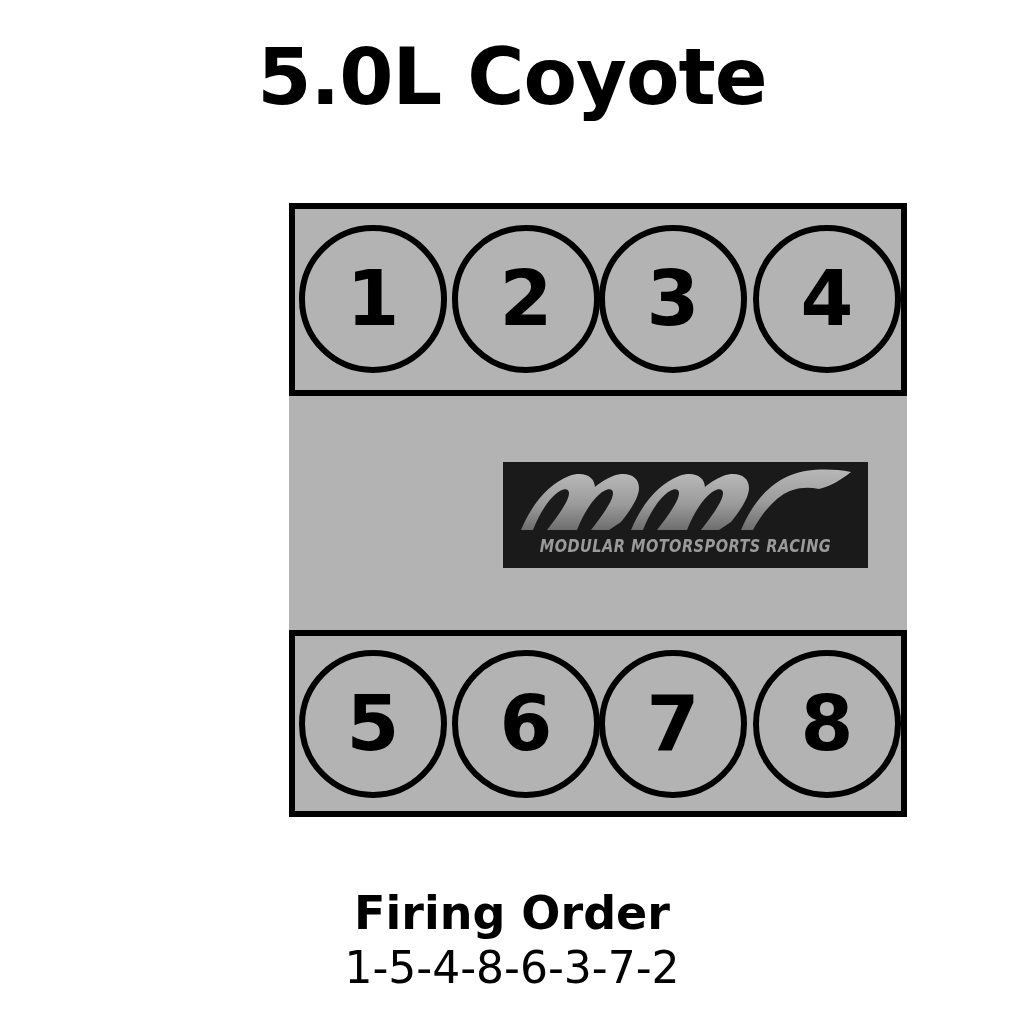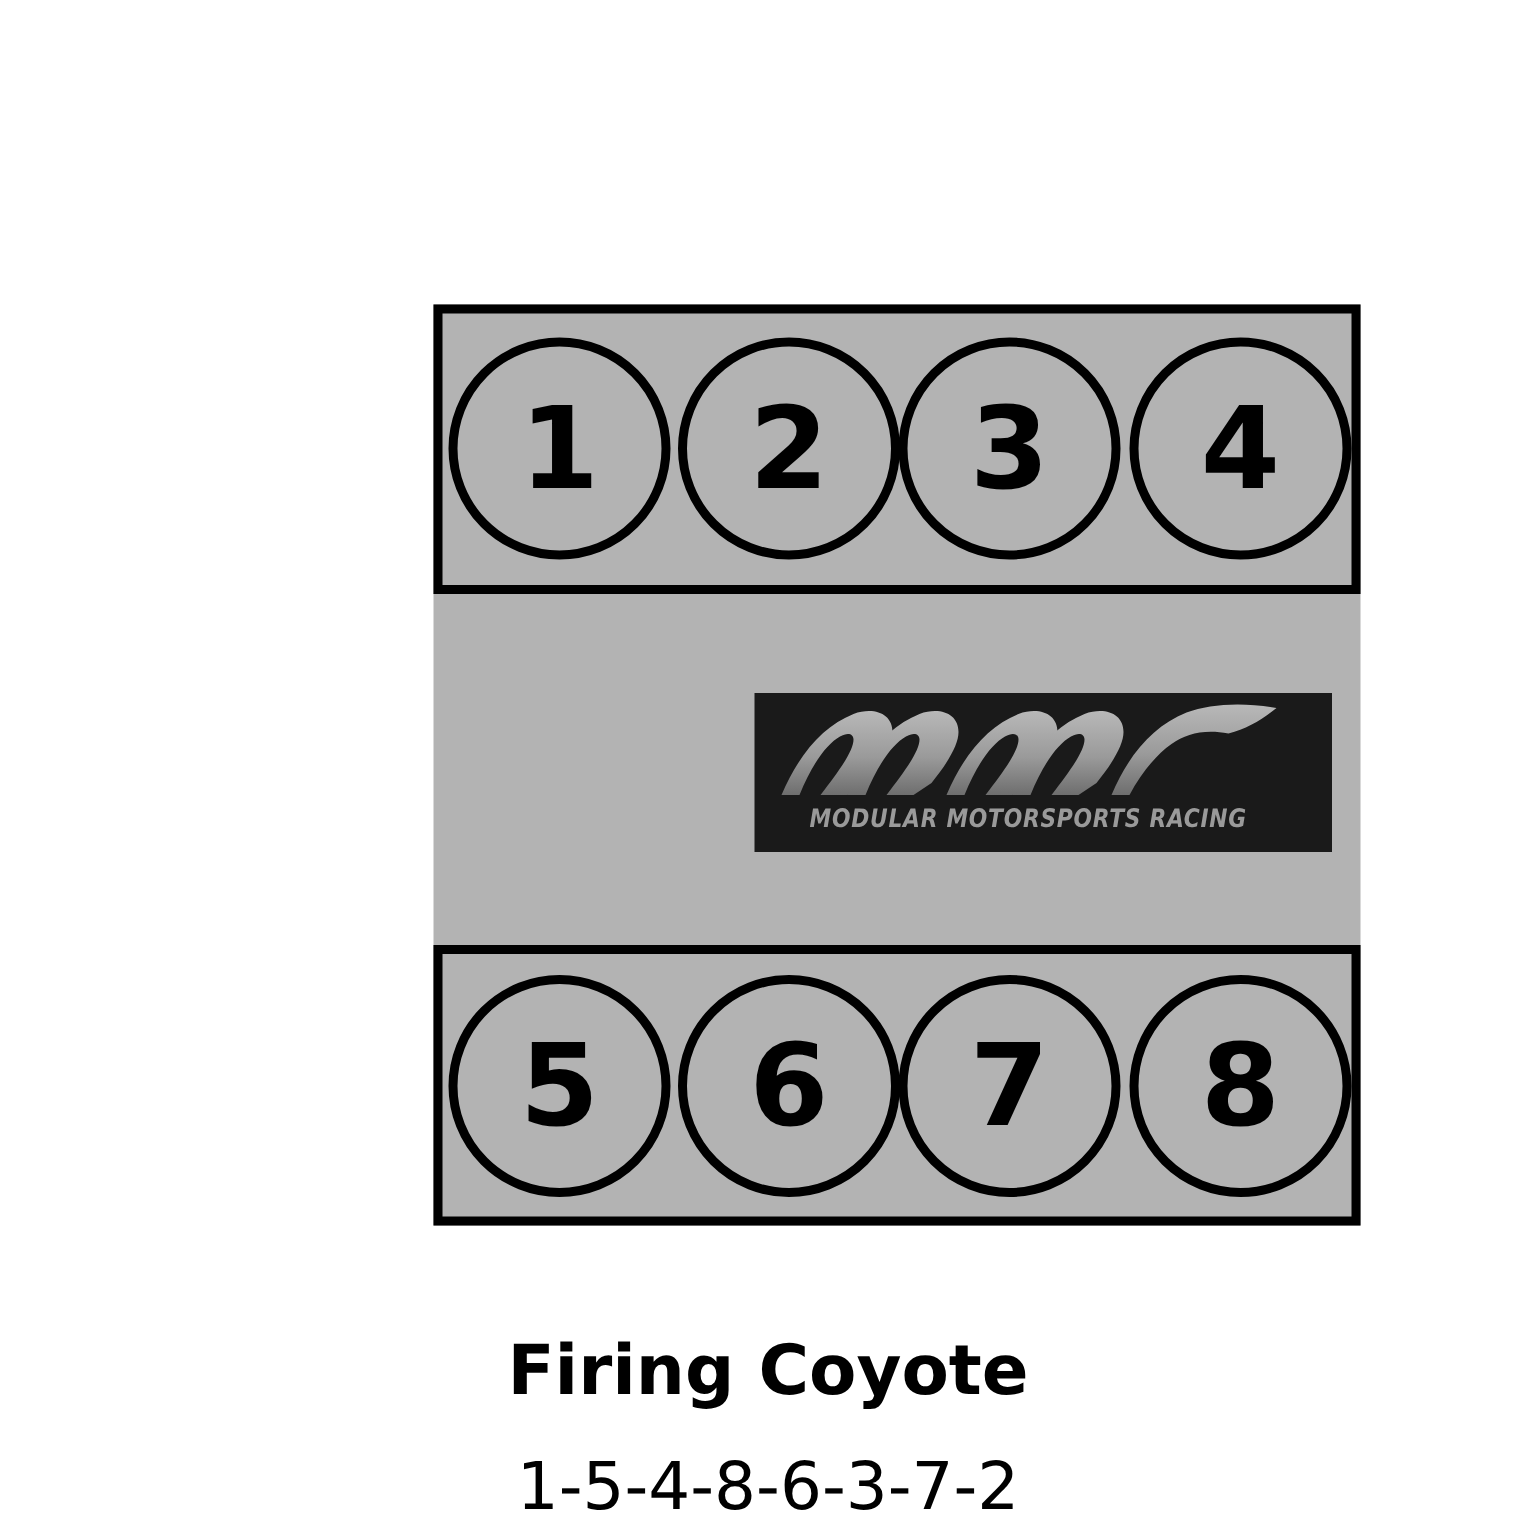--- a/index.html
+++ b/index.html
@@ -133,21 +133,20 @@
 
   
   .mmr-logo {
     position: absolute;
     left: 214px;
     top: 259px;
     width: 365px;
     height: 106px;
     background: #1a1a1a;
     overflow: hidden;
-    padding-left: 20px;
   }
   .mmr-mark {
     position: absolute;
     left: 0;
     top: 0;
     width: 365px;
     height: 80px;
   }
   .mmr-mark svg { display: block; width: 365px; height: 80px; }
 
@@ -185,28 +184,28 @@
     left: 0;
     top: 946px;
     width: 1024px;
     text-align: center;
     font-size: 44px;
     font-weight: normal;
     color: #000000;
     line-height: 1;
     letter-spacing: 0px;
     font-family: "DejaVu Sans", "Liberation Sans", sans-serif;
-    margin-top: 24px;
   }
 </style>
 </head>
 <body>
 
 <div class="canvas">
 
+  <div class="title">5.0L Coyote</div>
 
   <div class="engine">
 
     <div class="engine-mid"></div>
 
     <div class="bank bank-top">
       <div class="cyl-row">
         <div class="cyl cyl-top cyl-n0">
           <span>1</span>
         </div>
@@ -260,16 +259,16 @@
           <span>7</span>
         </div>
         <div class="cyl cyl-bottom cyl-n3">
           <span>8</span>
         </div>
       </div>
     </div>
 
   </div>
 
-  <div class="fo-title">Firing Coyote</div>
+  <div class="fo-title">Firing Order</div>
   <div class="fo-seq">1-5-4-8-6-3-7-2</div>
 
 </div>
 
 </body></html>

